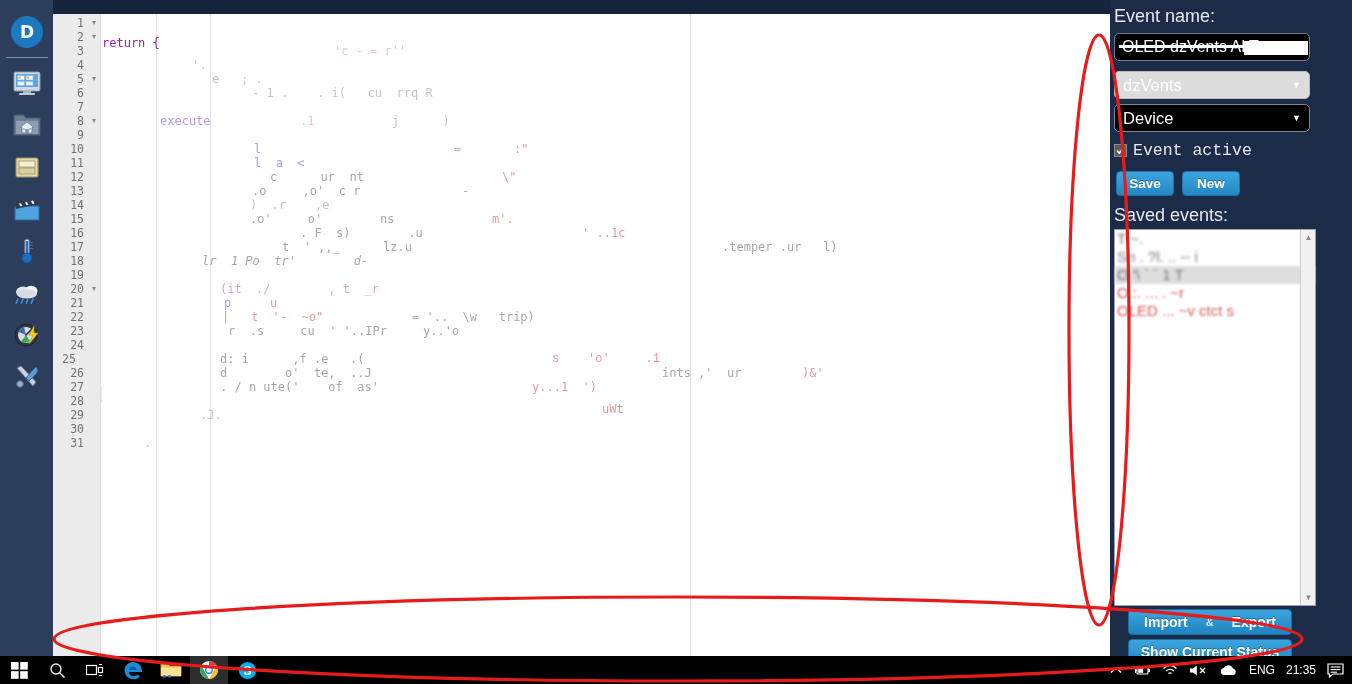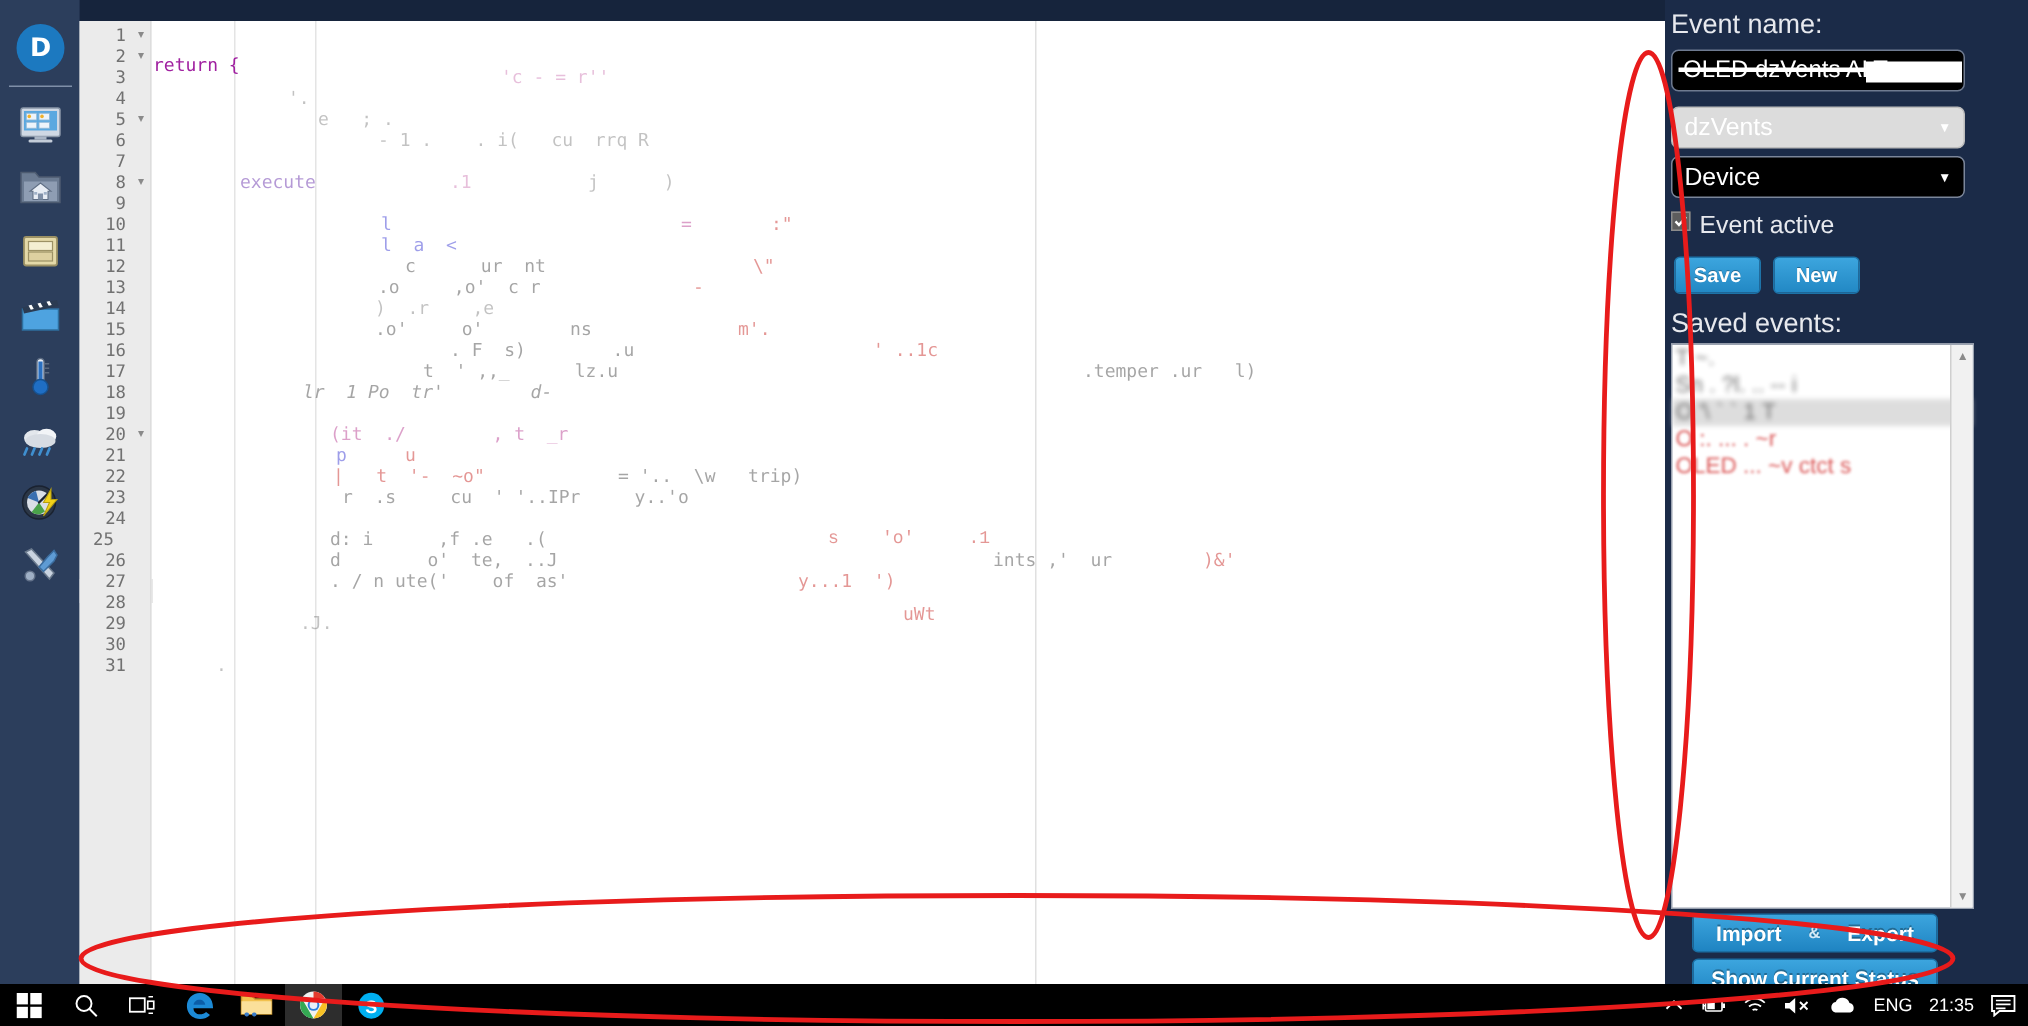--- a/index.html
+++ b/index.html
@@ -171,21 +171,21 @@
     top: 71px; background: #dcdcdc; color: #ffffff;
     border-color: #bcbcbc;
   }
   .sel-disabled .arrow { color: #ffffff; }
   .sel-dark {
     top: 104px; background: #000; color: #ffffff;
     border-color: #7b869a;
   }
   .sel-dark .arrow { color: #ffffff; }
 
-  .chk-row { position: absolute; left: 4px; top: 141px; display: flex; align-items: flex-start; }
+  .chk-row { position: absolute; left: 4px; top: 141px; display: flex; align-items: center; font-family: Liberation Mono, monospace; }
   .chk {
     width: 13px; height: 13px;
     background: #5d5d5d; border: 1px solid #8c8c8c;
     display: inline-flex; align-items: center; justify-content: center;
     margin-right: 6px;
   }
   .chk svg { display: block; }
   .chk-label { color: #e7e9ee; font-size: 16.5px; }
 
   .btn {

